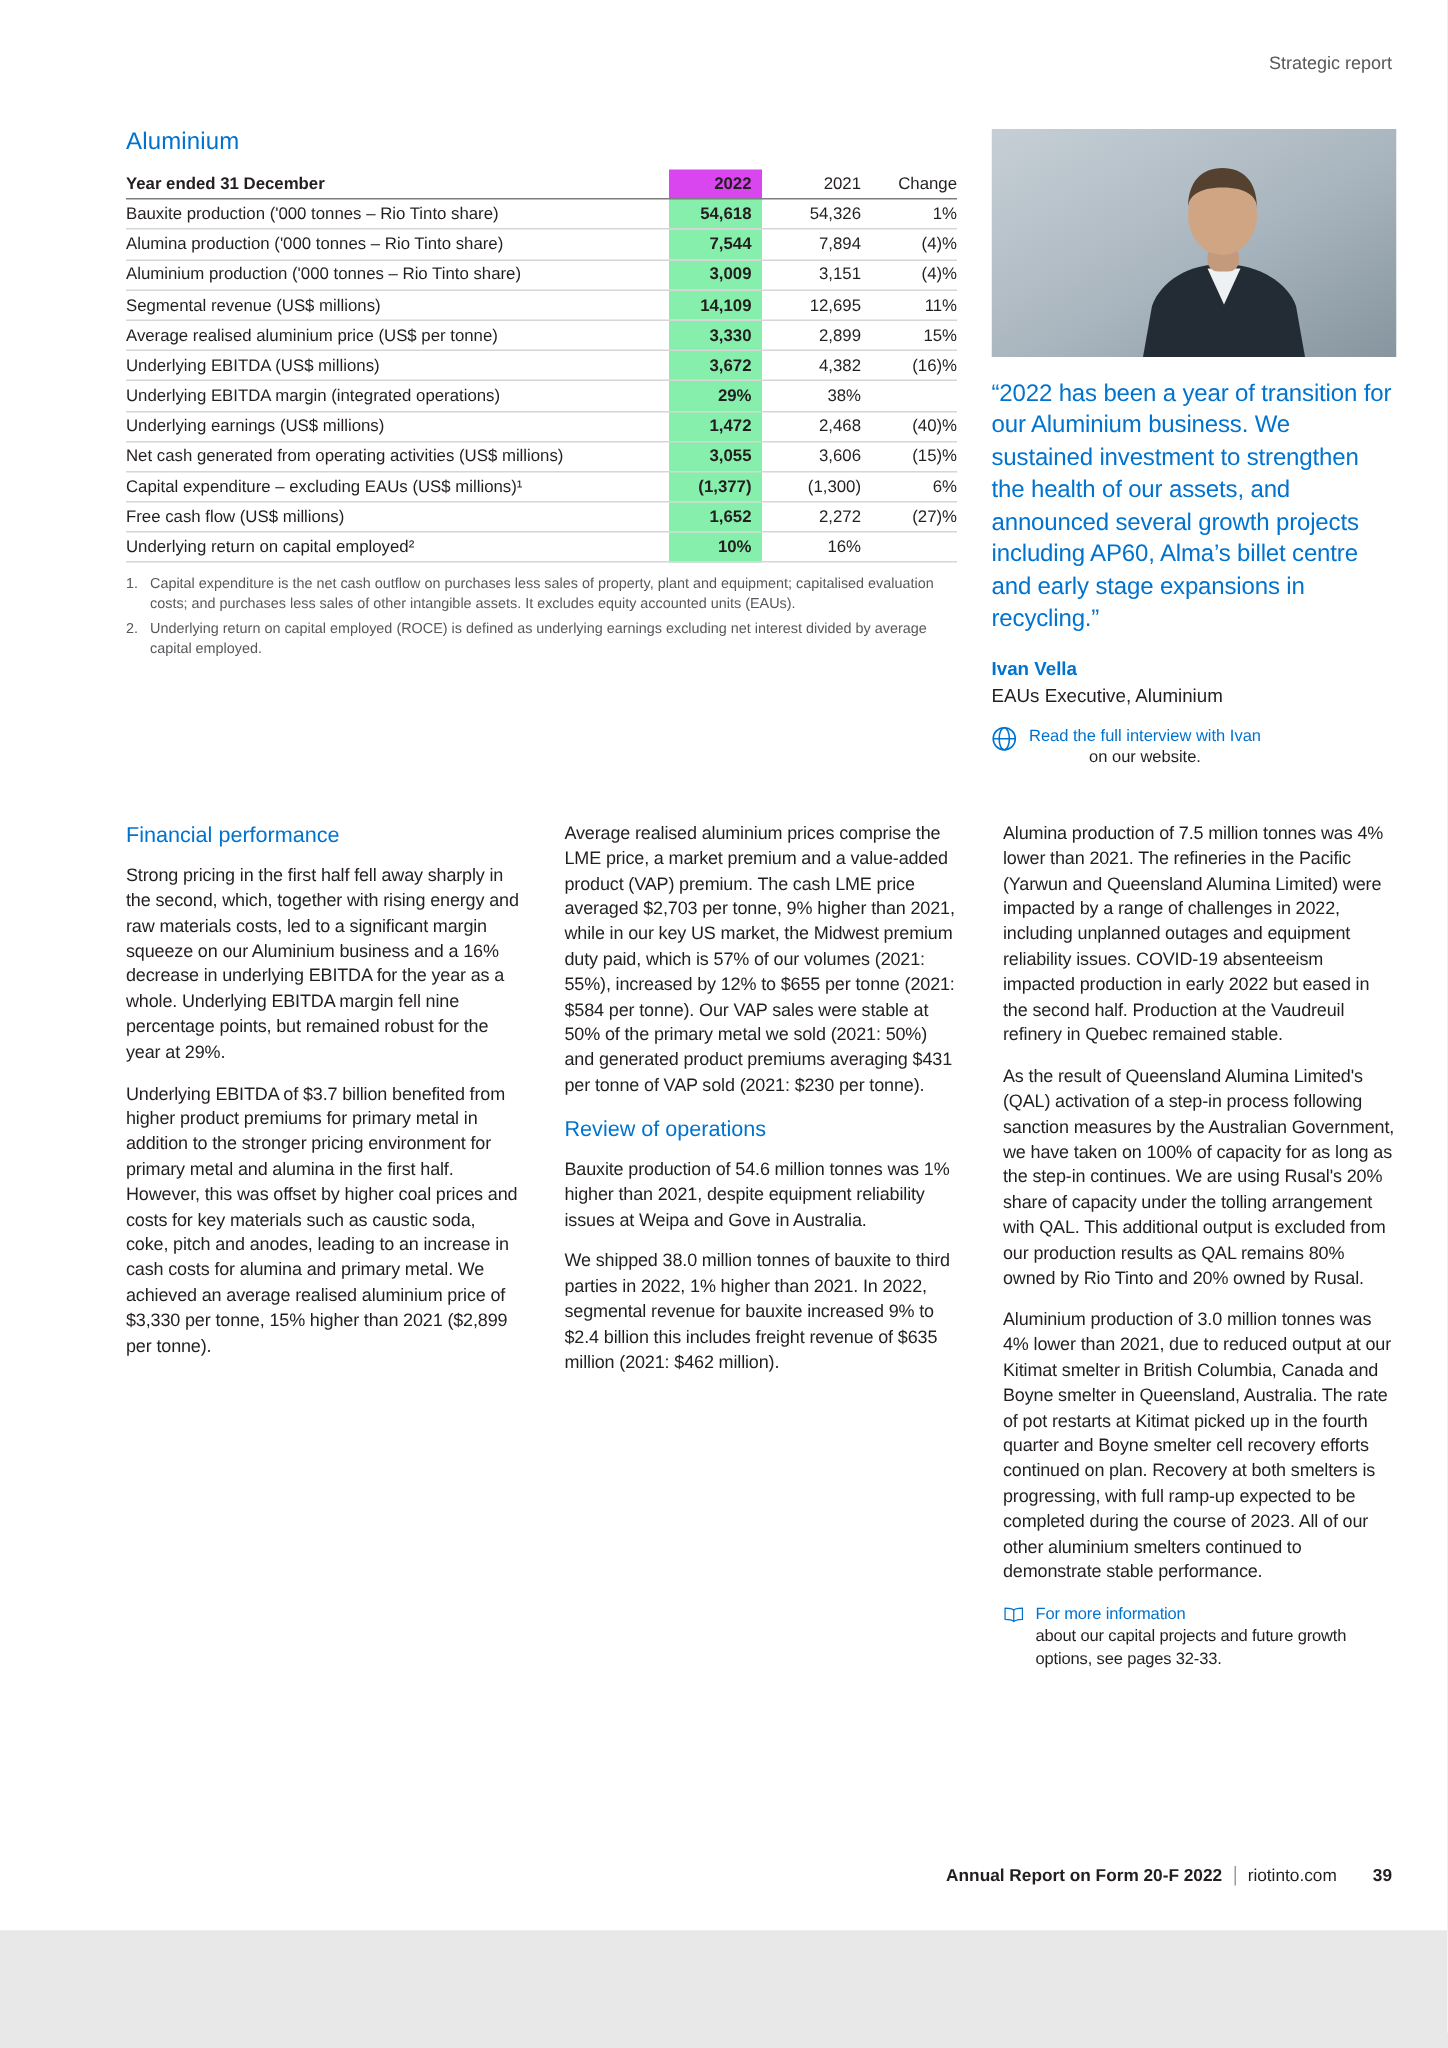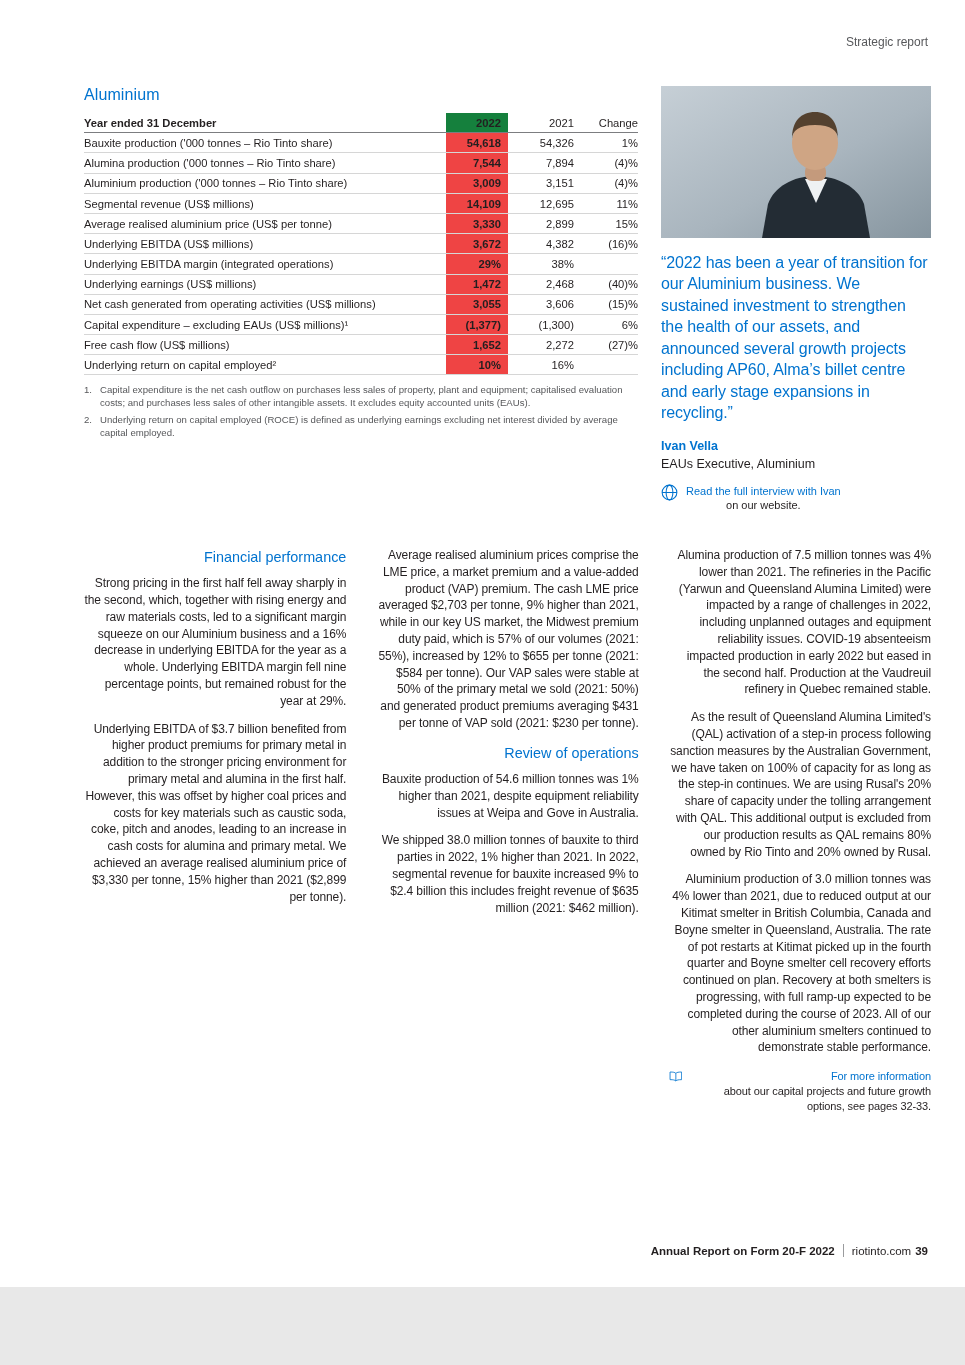--- a/index.html
+++ b/index.html
@@ -15,54 +15,54 @@
   .sec-title { color:#0073CF; font-size:16px; font-weight:normal; margin-bottom:9px; letter-spacing:0.1px; }
 
   table.fin { width:100%; border-collapse:collapse; font-size:11.2px; }
   table.fin th, table.fin td { padding:3.8px 0 3.4px 0; vertical-align:bottom; }
   .fin thead th { border-bottom:1px solid #7c7d80; text-align:right; font-weight:bold; }
   .fin thead th.lbl { text-align:left;margin-top:36px; }
   .fin thead th.c2021, .fin thead th.cchg { font-weight:normal; }
   .fin tbody td { border-bottom:1px solid #d6d6d6; }
   .fin td.lbl { text-align:left; padding-right:8px; }
   .fin .num { text-align:right; white-space:nowrap; }
-  .fin .c2022 { background:#ef4444; width:62px; padding-right:7px; font-weight:bold; }
-  .fin thead th.c2022 { background:#15803d; }
+  .fin .c2022 { background:#86efac; width:62px; padding-right:7px; font-weight:bold; }
+  .fin thead th.c2022 { background:#d946ef; }
   .fin .c2021 { width:66px; }
   .fin .cchg  { width:64px; }
 
   .footnotes { margin-top:9px; color:#57585b; font-size:9.6px; line-height:1.33; width:100%; }
   .fn { display:flex; gap:7px; margin-bottom:4px; }
   .fn-num { min-width:9px; flex:0 0 auto; }
 
   .right-panel { width:270px; }
   .photo { width:270px; height:152px; display:block; }
   .quote { margin-top:14px; color:#0073CF; font-size:16px; line-height:1.34; letter-spacing:-0.1px; }
   .author { margin-top:15px; color:#0073CF; font-weight:bold; font-size:12.5px; }
   .role { margin-top:4px; font-size:12.5px; color:#231f20; }
   .weblink { margin-top:13px; display:flex; gap:8px; align-items:flex-start; cursor:pointer; }
   .weblink .lnk-txt { font-size:11px; line-height:1.35;text-align:center; }
   .weblink .t1 { color:#0073CF; }
   .weblink .t2 { color:#231f20; }
 
-  .three-cols { position:absolute; top:547px; left:84px; width:847px; display:flex; gap:30px; font-size:12px; line-height:1.4; letter-spacing:-0.1px;text-align:right; }
+  .three-cols { position:absolute; top:547px; left:84px; width:847px; display:flex; gap:30px; font-size:12px; line-height:1.4; letter-spacing:-0.1px; }
   .col { flex:1; min-width:0; }
   .col-h { color:#0073CF; font-size:14.4px; font-weight:normal; margin-bottom:8px; letter-spacing:0; }
   .col p { margin-bottom:11px; }
 
   .more-info { display:flex; gap:8px; margin-top:13px; align-items:flex-start; cursor:pointer; }
   .mi-txt { font-size:11px; line-height:1.35; }
   .mi-title { color:#0073CF; }
   .mi-body { color:#231f20; margin-top:1px; }
 
   .footer { position:absolute; bottom:30px; right:37px; display:flex; align-items:center; font-size:11.5px; }
   .footer .rep { font-weight:bold; }
   .footer .pipe { display:inline-block; width:1px; height:13px; background:#9a9b9e; margin:0 8px; }
   .footer .site {}
-  .footer .pg { font-weight:bold; margin-left:4px; }
+  .footer .pg { font-weight:bold; margin-left:24px; }
 </style>
 </head>
 <body>
 
 <div class="page">
 
   <div class="hdr-label">Strategic report</div>
 
   <div class="main-row">
 

